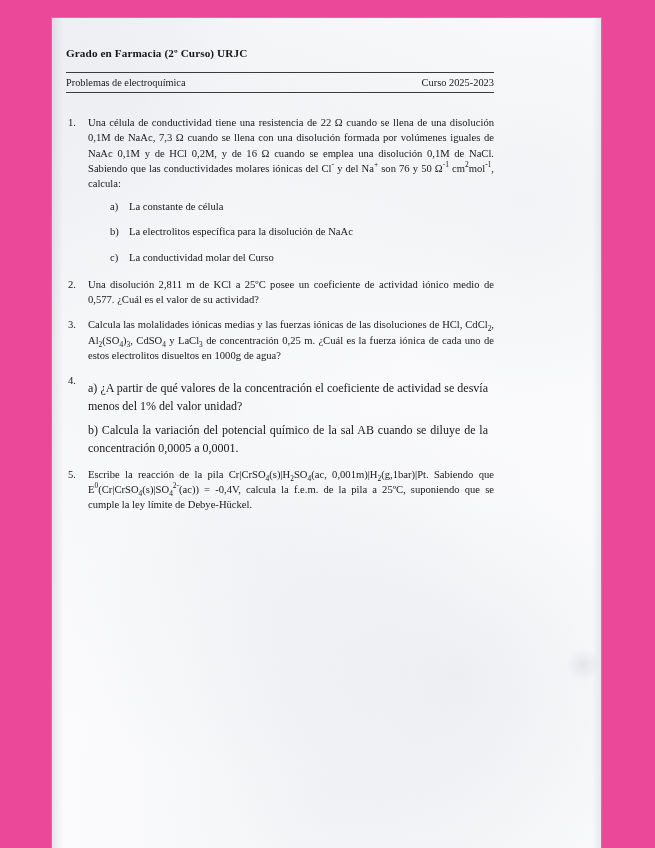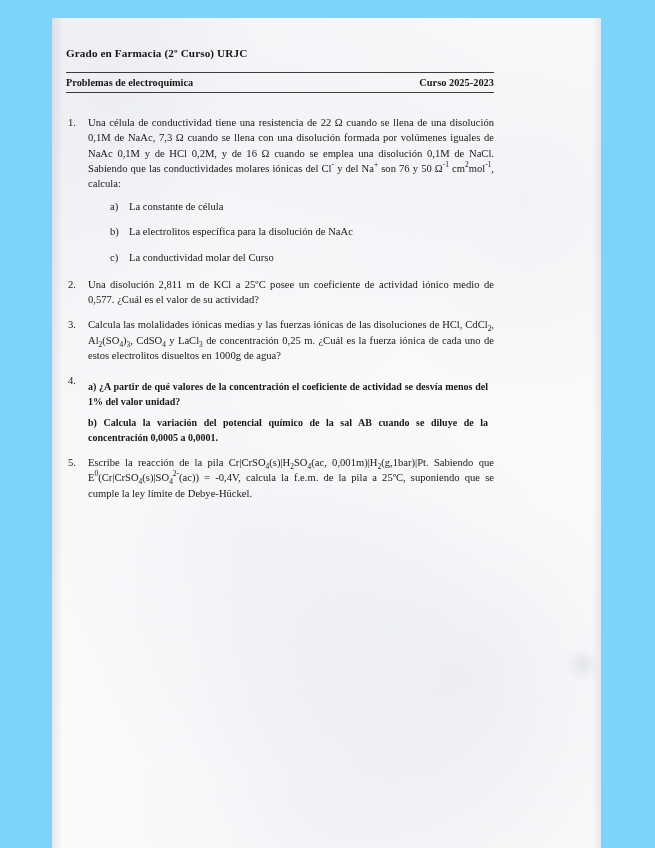--- a/index.html
+++ b/index.html
@@ -14,21 +14,21 @@
     overflow: hidden;
     font-family: "Liberation Serif", "DejaVu Serif", serif;
     color: #171717;
   }
 
   
   #scan-canvas {
     position: relative;
     width: 655px;
     height: 848px;
-    background: #7dd3fc;
+    background: #ec4899;
   }
   #page-sheet {
     position: absolute;
     left: 52px;
     top: 18px;
     width: 549px;
     height: 830px;
     background: #fdfdfe;
     box-shadow: 0 0 0 1px rgba(185,190,198,0.30);
   }
@@ -91,21 +91,20 @@
     width: 100%;
     margin: 0;
   }
   #header-line {
     display: flex;
     justify-content: space-between;
     align-items: baseline;
     font-size: 10.3px;
     line-height: 1.5;
     padding: 2px 0 1px 0;
-    font-weight: bold;
   }
   #header-rule-bottom {
     height: 0;
     border-top: 1.05px solid #3b3b3b;
     width: 100%;
     margin: 0;
   }
   #subject-label { white-space: nowrap; }
   #academic-year { white-space: nowrap; font-size: 10.4px; }
 
@@ -156,24 +155,23 @@
   .sub-item:last-child { margin-bottom: 2px; }
   .sub-marker {
     flex: 0 0 auto;
     width: 19px;
   }
   .sub-text { flex: 1 1 auto; }
 
   
   .sub-para {
     margin: 7px 6px 0 0;
-    font-size: 10px;
+    font-size: 12px;
     line-height: 1.46;
     text-align: justify;
-    font-weight: bold;
   }
 
   sub, sup {
     font-size: 0.70em;
     line-height: 0;
   }
 </style>
 </head>
 <body>
 

